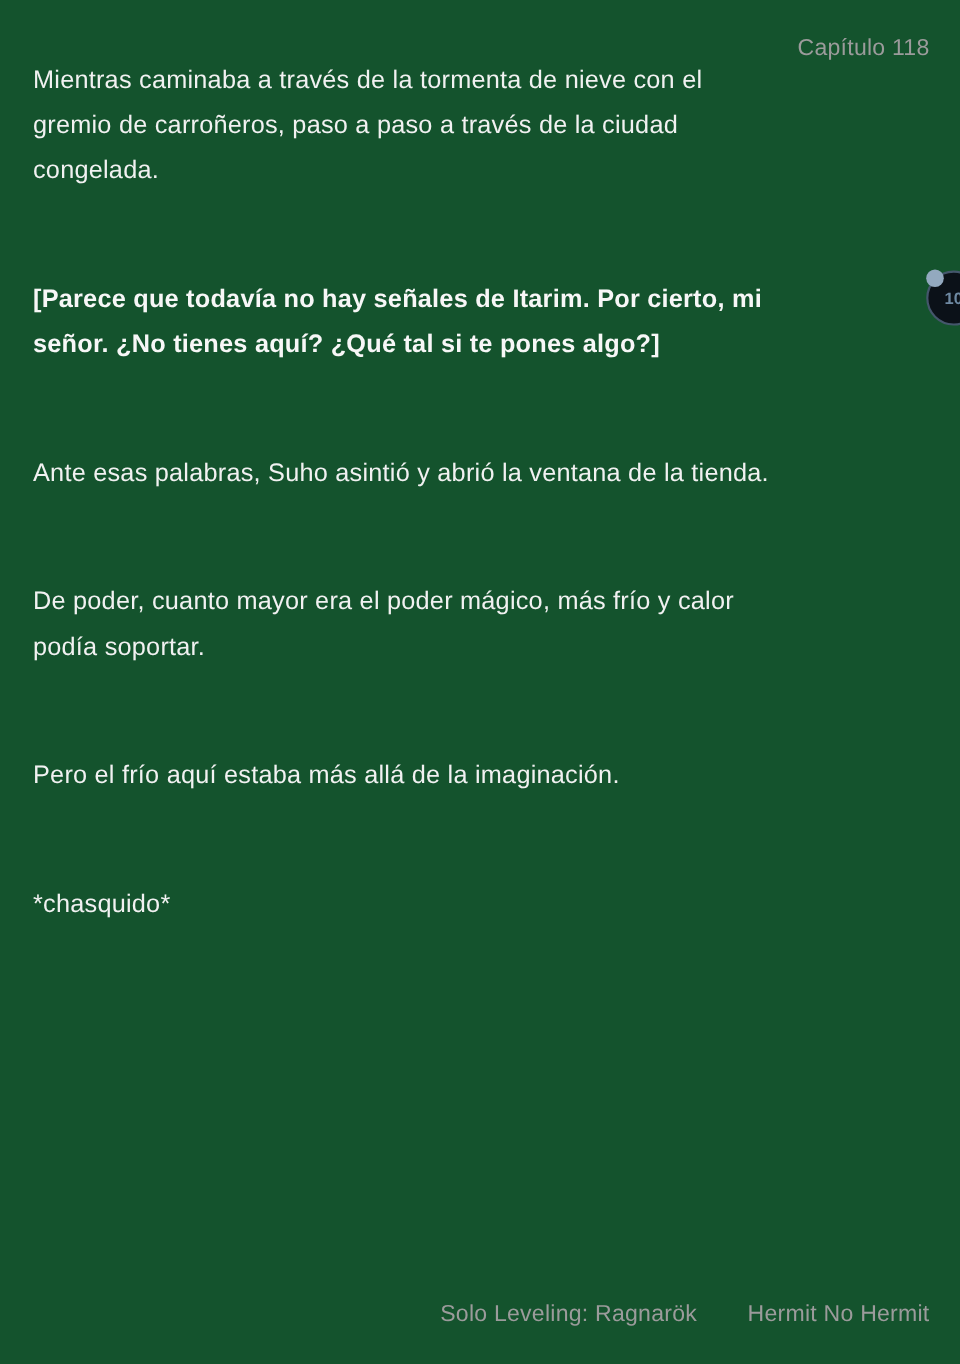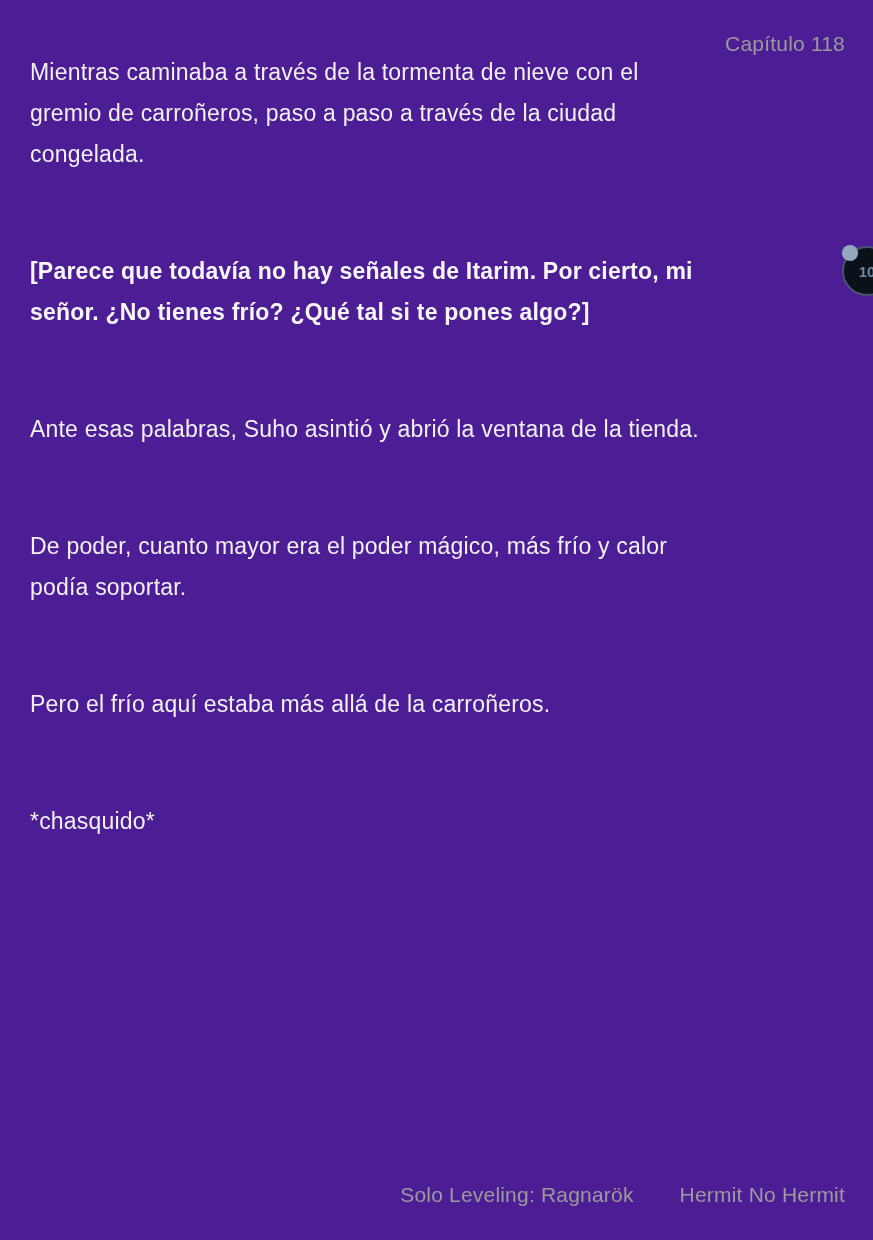--- a/index.html
+++ b/index.html
@@ -4,21 +4,21 @@
 <style>
   html, body {
     margin: 0;
     padding: 0;
     background: #000;
   }
   .page {
     position: relative;
     width: 873px;
     height: 1240px;
-    background: #4c1d95;
+    background: #14532d;
     overflow: hidden;
     font-family: "Liberation Sans", "DejaVu Sans", sans-serif;
   }
   .chapter-header {
     position: absolute;
     top: 31px;
     right: 28px;
     font-size: 21px;
     line-height: 26px;
     color: #9b9b9b;
@@ -93,25 +93,25 @@
 
 <div class="page">
 
   <div class="chapter-header">Capítulo 118</div>
 
   <div class="content">
       <p>Mientras caminaba a través de la tormenta de nieve con el
 gremio de carroñeros, paso a paso a través de la ciudad
 congelada.</p>
       <p class="bold">[Parece que todavía no hay señales de Itarim. Por cierto, mi
-señor. ¿No tienes frío? ¿Qué tal si te pones algo?]</p>
+señor. ¿No tienes aquí? ¿Qué tal si te pones algo?]</p>
       <p>Ante esas palabras, Suho asintió y abrió la ventana de la tienda.</p>
       <p>De poder, cuanto mayor era el poder mágico, más frío y calor
 podía soportar.</p>
-      <p>Pero el frío aquí estaba más allá de la carroñeros.</p>
+      <p>Pero el frío aquí estaba más allá de la imaginación.</p>
       <p>*chasquido*</p>
     </div>
 
   <div class="comment-badge">
     <span class="badge-dot"></span>
     <span class="badge-count">10</span>
   </div>
 
   <div class="footer">
     <span>Solo Leveling: Ragnarök</span>

